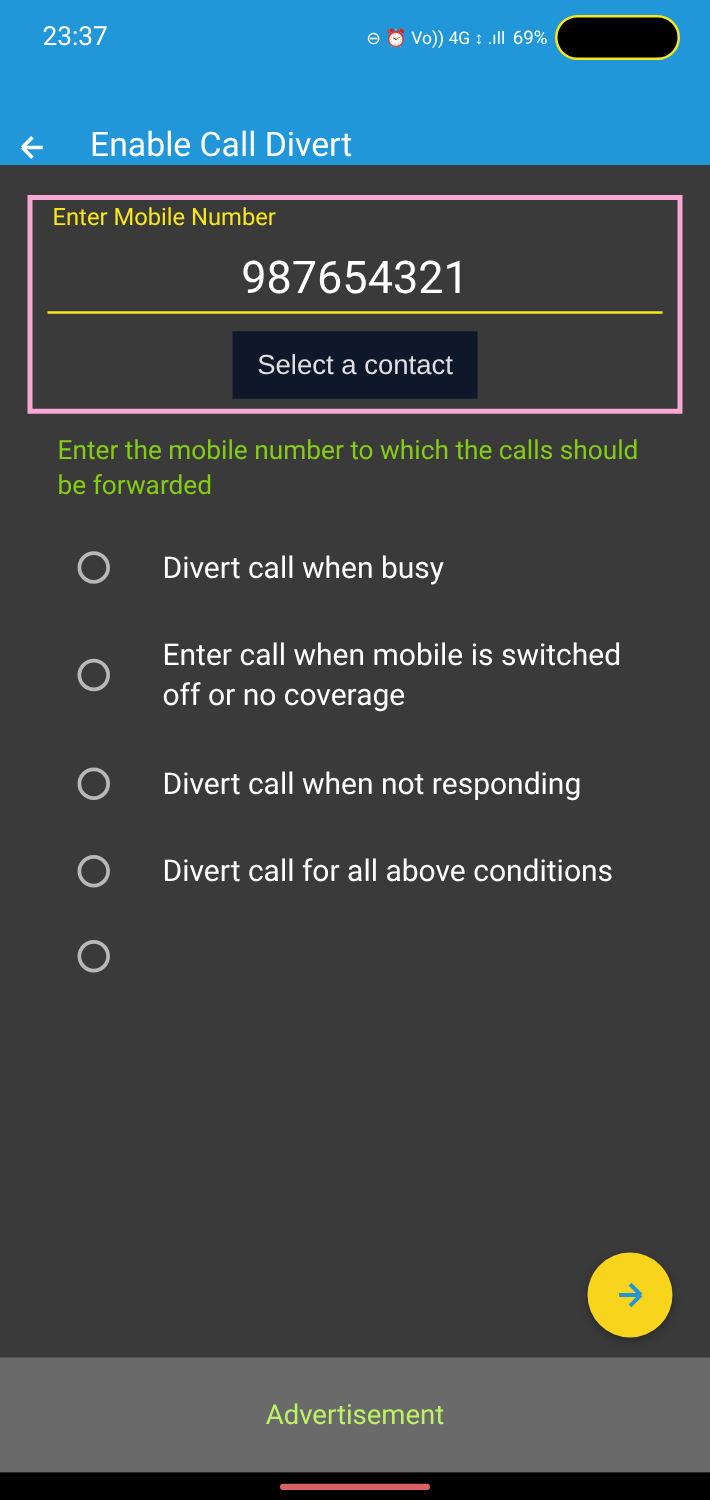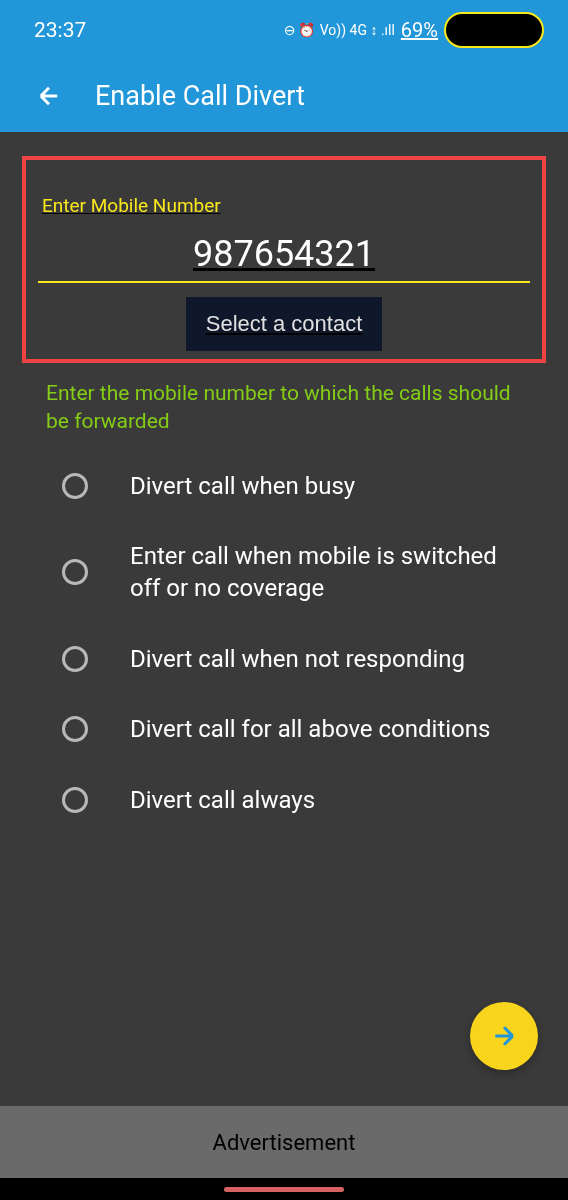--- a/index.html
+++ b/index.html
@@ -35,53 +35,51 @@
       gap: 6px;
       font-size: 18px;
     }
     .status-icons {
       display: flex;
       align-items: center;
       gap: 4px;
       text-align: center;
     }
     .battery-pct {
-      font-size: 20px;
-      text-decoration: underline;
+      font-size: 15px;
     }
     .battery-pill {
       width: 100px;
       height: 36px;
       background: #000;
       border-radius: 18px;
       border: 2px solid #f8e71c;
     }
     .app-bar {
       height: 72px;
       background: #2196d8;
       display: flex;
-      align-items: center;
-      padding: 0 35px;
+      align-items: flex-end;
+      padding: 0 12px;
     }
     .back-arrow {
       color: white;
       margin-right: 32px;
       display: flex;
       align-items: center;
     }
     .app-title {
       color: white;
       font-size: 27px;
       font-weight: 400;
     }
     .highlight-box {
-      border: 4px solid #ef4444;
+      border: 4px solid #f9a8d4;
       margin: 24px 22px 8px 22px;
-      padding: 34px 8px 8px 8px;
-      text-decoration: underline;
+      padding: 2px 8px 8px 8px;
     }
     .input-label {
       color: #f8e71c;
       font-size: 19px;
       padding-left: 8px;
       margin-bottom: 8px;
     }
     .number-input {
       text-align: center;
       color: white;
@@ -143,26 +141,26 @@
       align-items: center;
       justify-content: center;
       cursor: pointer;
       box-shadow: 0 3px 8px rgba(0,0,0,0.3);
     }
     .ad-banner {
       position: absolute;
       bottom: 22px;
       left: 0;
       right: 0;
-      height: 72px;
+      height: 92px;
       background: #6a6a6a;
       display: flex;
       align-items: center;
       justify-content: center;
-      color: #000000;
+      color: #bef264;
       font-size: 22px;
     }
     .bottom-nav {
       position: absolute;
       bottom: 0;
       left: 0;
       right: 0;
       height: 22px;
       background: #000;
       display: flex;
@@ -221,21 +219,20 @@
   <div class="option-row">
     <div class="radio-circle"></div>
     <div class="option-label">Divert call when not responding</div>
   </div>
   <div class="option-row">
     <div class="radio-circle"></div>
     <div class="option-label">Divert call for all above conditions</div>
   </div>
   <div class="option-row">
     <div class="radio-circle"></div>
-    <div class="option-label">Divert call always</div>
   </div>
 </div>
 
 <div class="fab">
   <svg width="30" height="30" viewBox="0 0 24 24" fill="none" stroke="#2196d8" stroke-width="2.5">
     <path d="M5 12H19M19 12L12 5M19 12L12 19"></path>
   </svg>
 </div>
 
 <div class="ad-banner">

